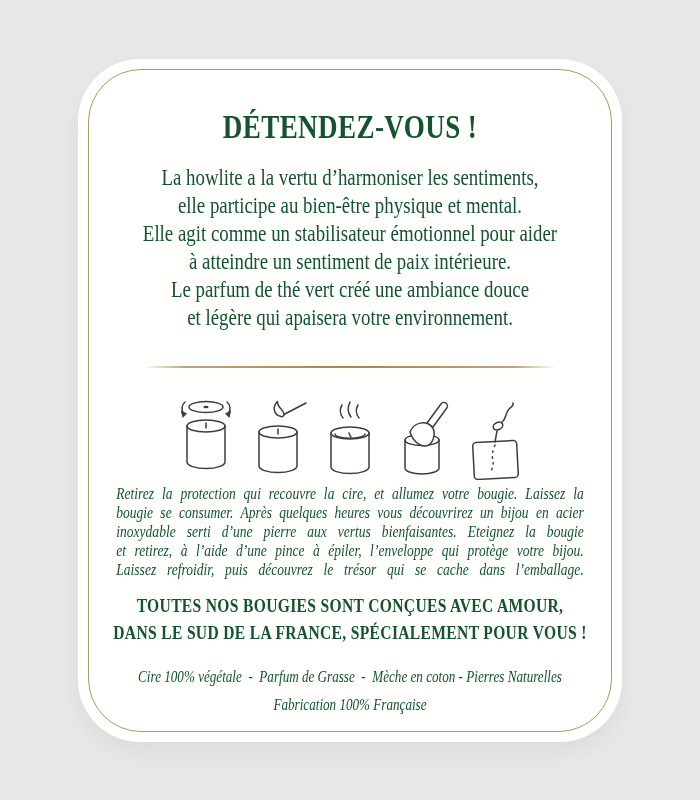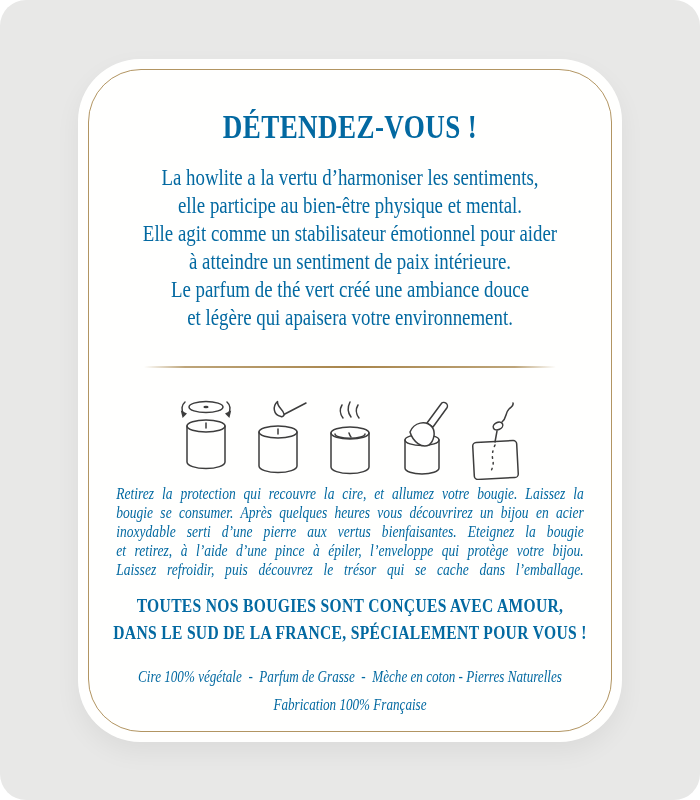--- a/index.html
+++ b/index.html
@@ -1,17 +1,17 @@
 <!DOCTYPE html>
 <html><head>
 <meta charset="utf-8">
 <style>
   html,body{margin:0;padding:0;}
   .stage{position:relative;width:700px;height:800px;background:#e8e8e7;overflow:hidden;
-         font-family:"Liberation Serif",serif;color:#0369a1;border-radius:26px;}
+         font-family:"Liberation Serif",serif;color:#14532d;}
   .card{position:absolute;left:78px;top:59px;width:544px;height:683px;background:#fffffe;
         border-radius:62px;box-shadow:0 10px 26px rgba(0,0,0,0.055);}
   .gold-frame{position:absolute;left:10px;top:10px;right:10px;bottom:10px;
         border:1.4px solid #b29562;border-radius:53px;}
   .blk{position:absolute;left:0;right:0;text-align:center;transform:scaleX(0.82);}
   .title{top:108px;font-size:33px;font-weight:bold;line-height:38px;letter-spacing:0.5px;white-space:nowrap;}
   .para{font-size:23px;line-height:28px;}
   .para div{white-space:nowrap;}
   #intro{top:164px;}
   #scent{top:276px;}

